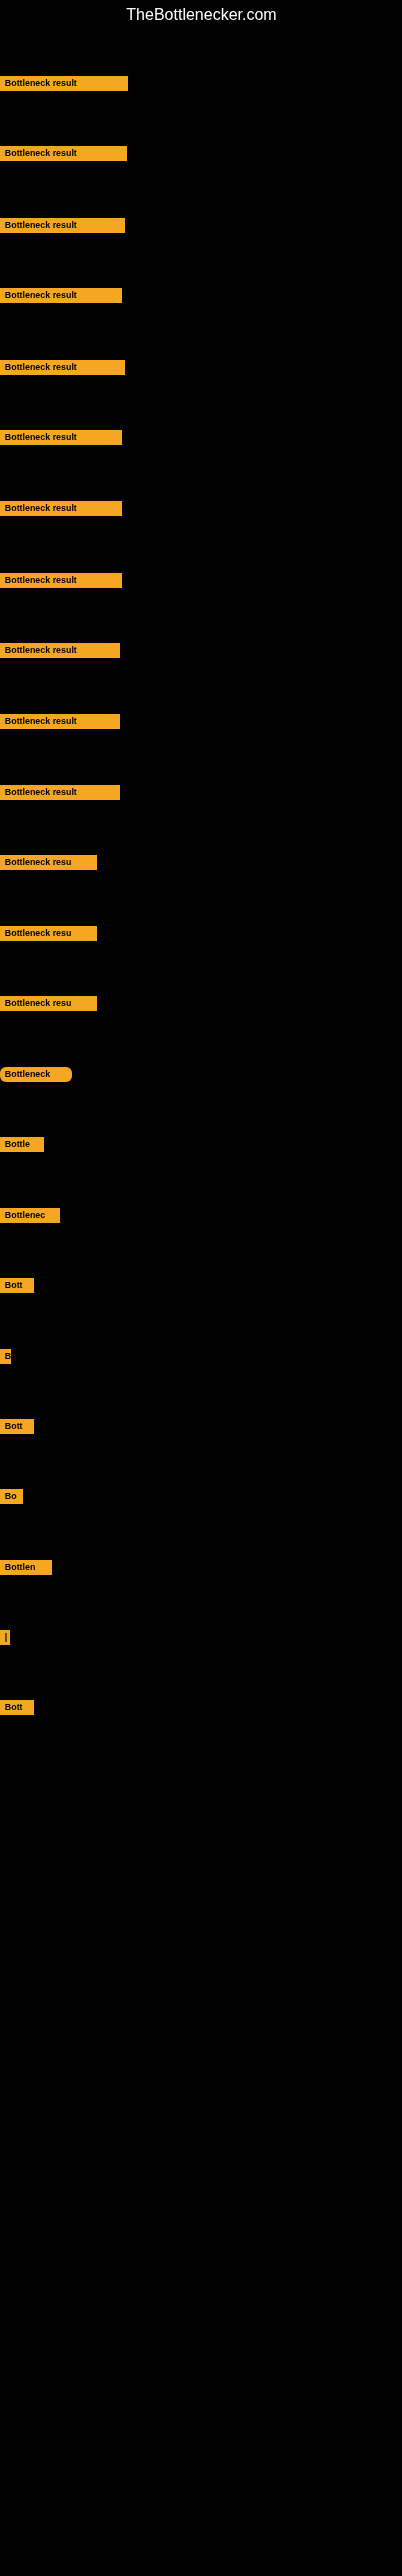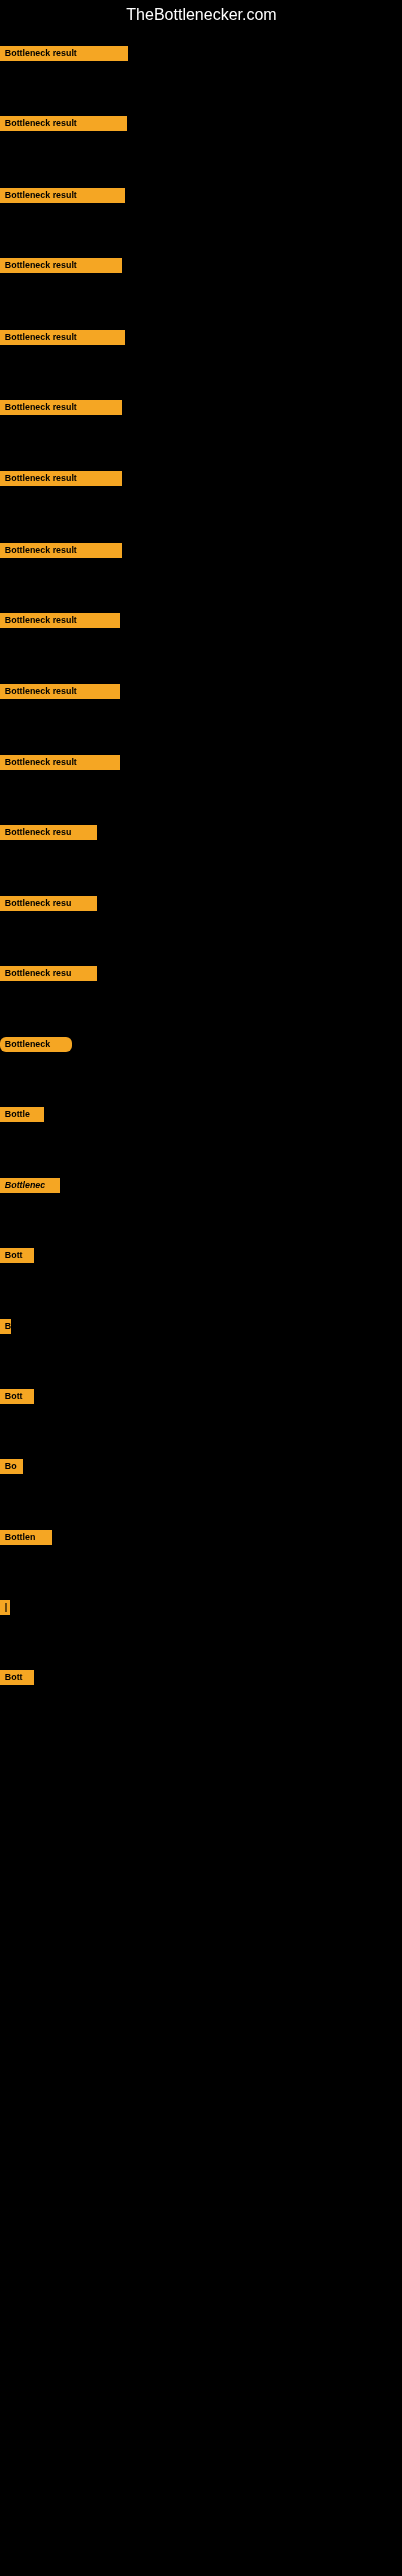--- a/index.html
+++ b/index.html
@@ -25,20 +25,21 @@
 
     .bottleneck-badge {
       background-color: #f5a623;
       color: #000000;
       font-size: 8.9px;
       font-weight: bold;
       padding: 2.4px 4.8px;
       display: inline-block;
       white-space: nowrap;
       overflow: hidden;
+      margin-top: 30px;
     }
   </style>
 </head>
 <body>
 
 <div class="site-title">TheBottlenecker.com</div>
 
 <div id="rows-container">
     <div style="position: absolute; left: 0px; top: 46px; width: 403px;"><span class="bottleneck-badge" style="max-width: 128px; width: 128px;">Bottleneck result</span></div>
     <div style="position: absolute; left: 0px; top: 116px; width: 403px;"><span class="bottleneck-badge" style="max-width: 127px; width: 127px;">Bottleneck result</span></div>
@@ -49,21 +50,21 @@
     <div style="position: absolute; left: 0px; top: 471px; width: 403px;"><span class="bottleneck-badge" style="max-width: 122px; width: 122px;">Bottleneck result</span></div>
     <div style="position: absolute; left: 0px; top: 543px; width: 403px;"><span class="bottleneck-badge" style="max-width: 122px; width: 122px;">Bottleneck result</span></div>
     <div style="position: absolute; left: 0px; top: 613px; width: 403px;"><span class="bottleneck-badge" style="max-width: 120px; width: 120px;">Bottleneck result</span></div>
     <div style="position: absolute; left: 0px; top: 684px; width: 403px;"><span class="bottleneck-badge" style="max-width: 120px; width: 120px;">Bottleneck result</span></div>
     <div style="position: absolute; left: 0px; top: 755px; width: 403px;"><span class="bottleneck-badge" style="max-width: 120px; width: 120px;">Bottleneck result</span></div>
     <div style="position: absolute; left: 0px; top: 825px; width: 403px;"><span class="bottleneck-badge" style="max-width: 97px; width: 97px;">Bottleneck resu</span></div>
     <div style="position: absolute; left: 0px; top: 896px; width: 403px;"><span class="bottleneck-badge" style="max-width: 97px; width: 97px;">Bottleneck resu</span></div>
     <div style="position: absolute; left: 0px; top: 966px; width: 403px;"><span class="bottleneck-badge" style="max-width: 97px; width: 97px;">Bottleneck resu</span></div>
     <div style="position: absolute; left: 0px; top: 1037px; width: 403px;"><span class="bottleneck-badge" style="max-width: 72px; width: 72px; border-radius: 6px;">Bottleneck</span></div>
     <div style="position: absolute; left: 0px; top: 1107px; width: 403px;"><span class="bottleneck-badge" style="max-width: 44px; width: 56px;">Bottle</span></div>
-    <div style="position: absolute; left: 0px; top: 1178px; width: 320px; font-style: italic;"><span class="bottleneck-badge" style="max-width: 60px; width: 60px;">Bottlenec</span></div>
+    <div style="position: absolute; left: 0px; top: 1178px; width: 320px;"><span class="bottleneck-badge" style="max-width: 60px; width: 60px;">Bottlenec</span></div>
     <div style="position: absolute; left: 0px; top: 1248px; width: 403px;"><span class="bottleneck-badge" style="max-width: 34px; width: 34px;">Bott</span></div>
     <div style="position: absolute; left: 0px; top: 1319px; width: 403px;"><span class="bottleneck-badge" style="max-width: 11.3px; width: 11.3px;">B</span></div>
     <div style="position: absolute; left: 0px; top: 1389px; width: 403px;"><span class="bottleneck-badge" style="max-width: 34px; width: 34px;">Bott</span></div>
     <div style="position: absolute; left: 0px; top: 1459px; width: 399px;"><span class="bottleneck-badge" style="max-width: 22.5px; width: 22.5px;">Bo</span></div>
     <div style="position: absolute; left: 0px; top: 1530px; width: 327px;"><span class="bottleneck-badge" style="max-width: 52px; width: 52px;">Bottlen</span></div>
     <div style="position: absolute; left: 0px; top: 1600px; width: 403px;"><span class="bottleneck-badge" style="max-width: 6.4px; width: 6.4px;">|</span></div>
     <div style="position: absolute; left: 0px; top: 1670px; width: 403px;"><span class="bottleneck-badge" style="max-width: 34px; width: 34px;">Bott</span></div>
   </div>
 
 

